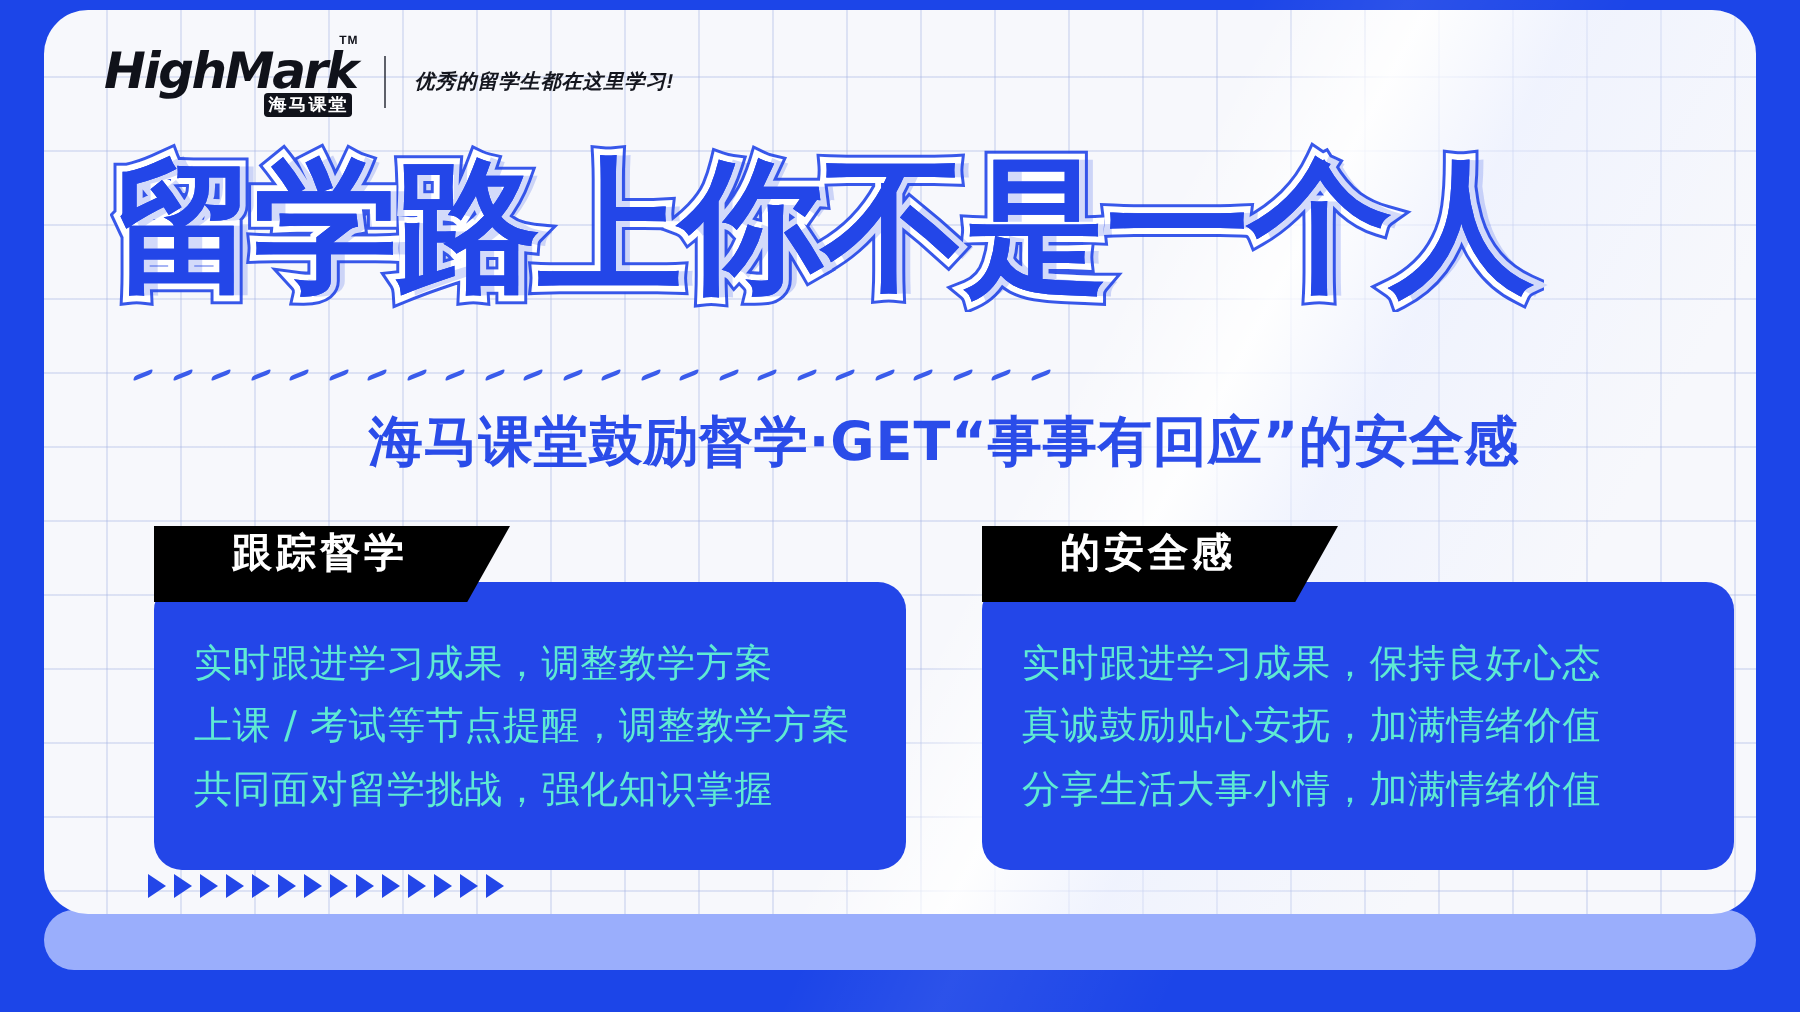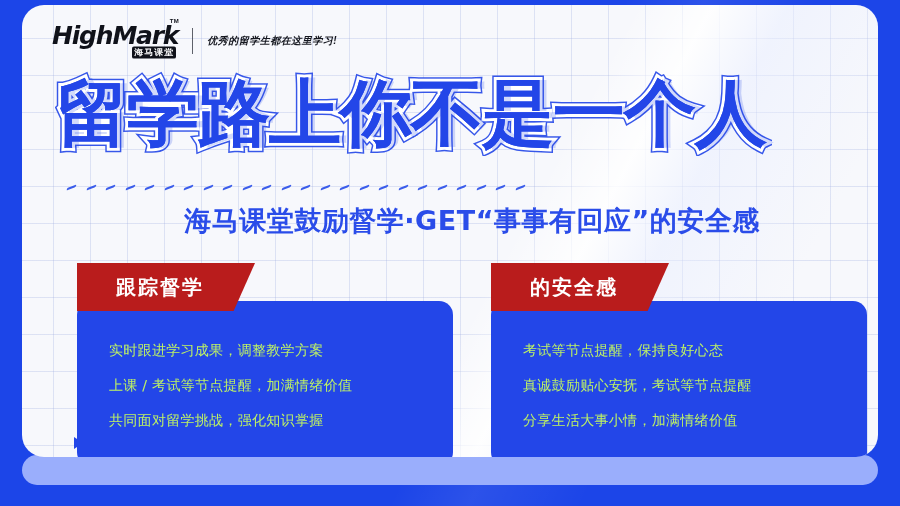--- a/index.html
+++ b/index.html
@@ -112,42 +112,42 @@
     white-space:nowrap;
   }
 
   
   .cards{
     position:absolute;left:55px;top:258px;width:790px;
     display:flex;gap:38px;
   }
   .card{position:relative;width:376px;}
   .card-header{
-    position:relative;height:48px;width:178px;
-    background:#b91c1c;
-    display:flex;align-items:center;justify-content:center;
+    position:relative;height:38px;width:178px;
+    background:#000000;
+    display:flex;justify-content:center;
     clip-path:polygon(0 0,100% 0,88% 100%,0 100%);
     z-index:3;
   }
   .card-header span{
     font-family:"DejaVu Sans","Liberation Sans",sans-serif;
     font-size:20px;font-weight:700;color:#ffffff;letter-spacing:2px;
     transform:translateX(-6px);
   }
   .card-body{
     margin-top:-10px;
     background:#2346e8;border-radius:14px;
     padding:26px 20px 22px 20px;
     position:relative;z-index:2;
     min-height:96px;
   }
   .card-body p{
-    margin:12px;
-    font-family:"DejaVu Sans","Liberation Sans",sans-serif;
-    font-size:14px;line-height:1.65;color:#bef264;letter-spacing:.3px;
+    margin:0;
+    font-family:"DejaVu Sans","Liberation Sans",sans-serif;
+    font-size:19px;line-height:1.65;color:#5eead4;letter-spacing:.3px;
     white-space:nowrap;
   }
 
   
   .tri-row{
     position:absolute;left:52px;top:432px;display:flex;gap:4px;align-items:center;
   }
   .tri-row i{
     display:block;width:0;height:0;
     border-left:9px solid #2346e8;
@@ -226,32 +226,32 @@
       <div class="subtitle">海马课堂鼓励督学·GET“事事有回应”的安全感</div>
 
       <div class="cards">
 
         <div class="card">
           <div class="card-header">
             <span>跟踪督学</span>
           </div>
           <div class="card-body">
             <p>实时跟进学习成果，调整教学方案</p>
-            <p>上课 / 考试等节点提醒，加满情绪价值</p>
+            <p>上课 / 考试等节点提醒，调整教学方案</p>
             <p>共同面对留学挑战，强化知识掌握</p>
           </div>
         </div>
 
         <div class="card">
           <div class="card-header">
             <span>的安全感</span>
           </div>
           <div class="card-body">
-            <p>考试等节点提醒，保持良好心态</p>
-            <p>真诚鼓励贴心安抚，考试等节点提醒</p>
+            <p>实时跟进学习成果，保持良好心态</p>
+            <p>真诚鼓励贴心安抚，加满情绪价值</p>
             <p>分享生活大事小情，加满情绪价值</p>
           </div>
         </div>
 
       </div>
 
       <div class="tri-row" id="tri-row">
           <i></i>
           <i></i>
           <i></i>

